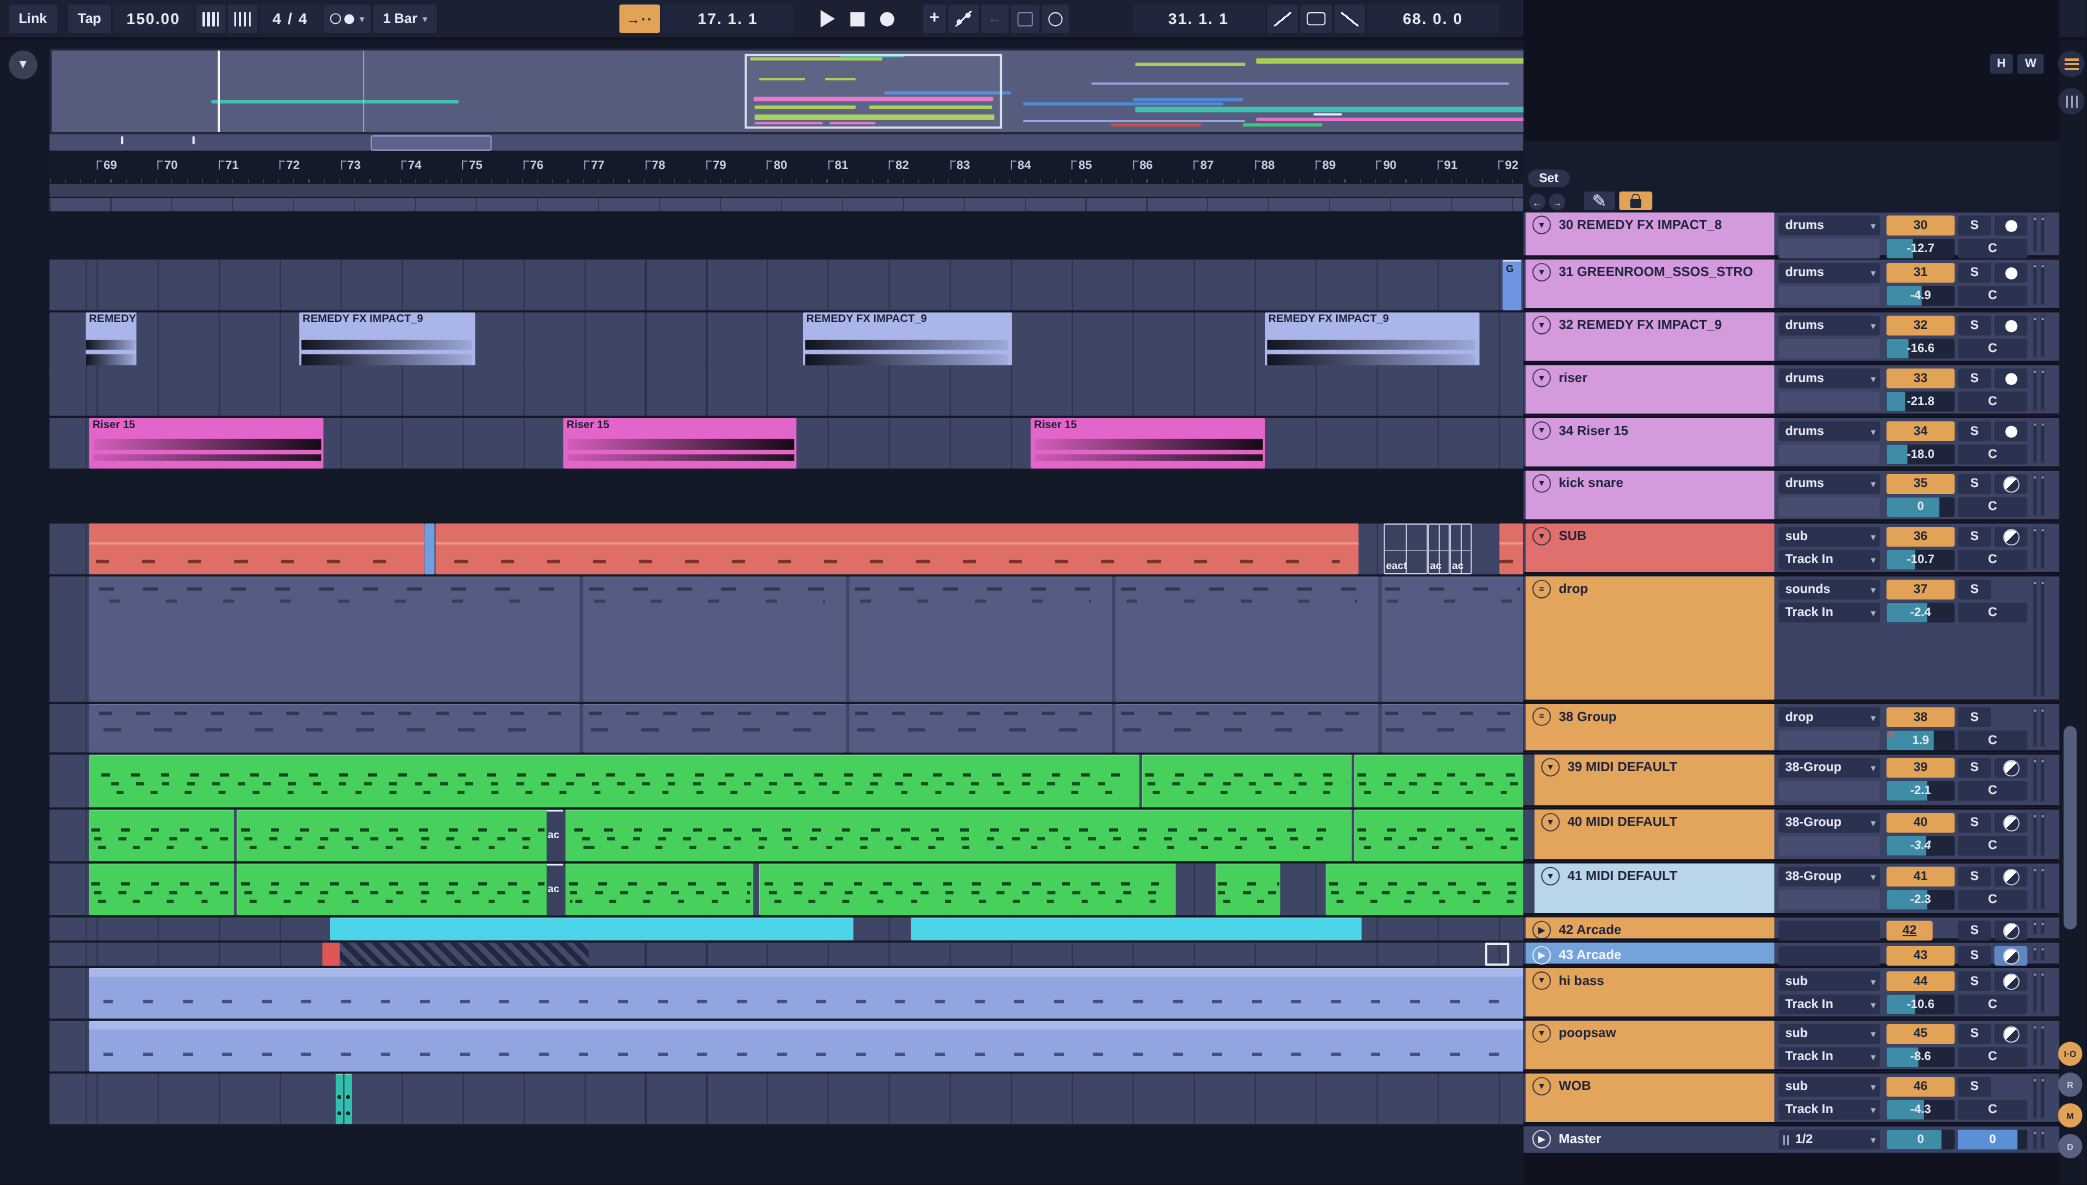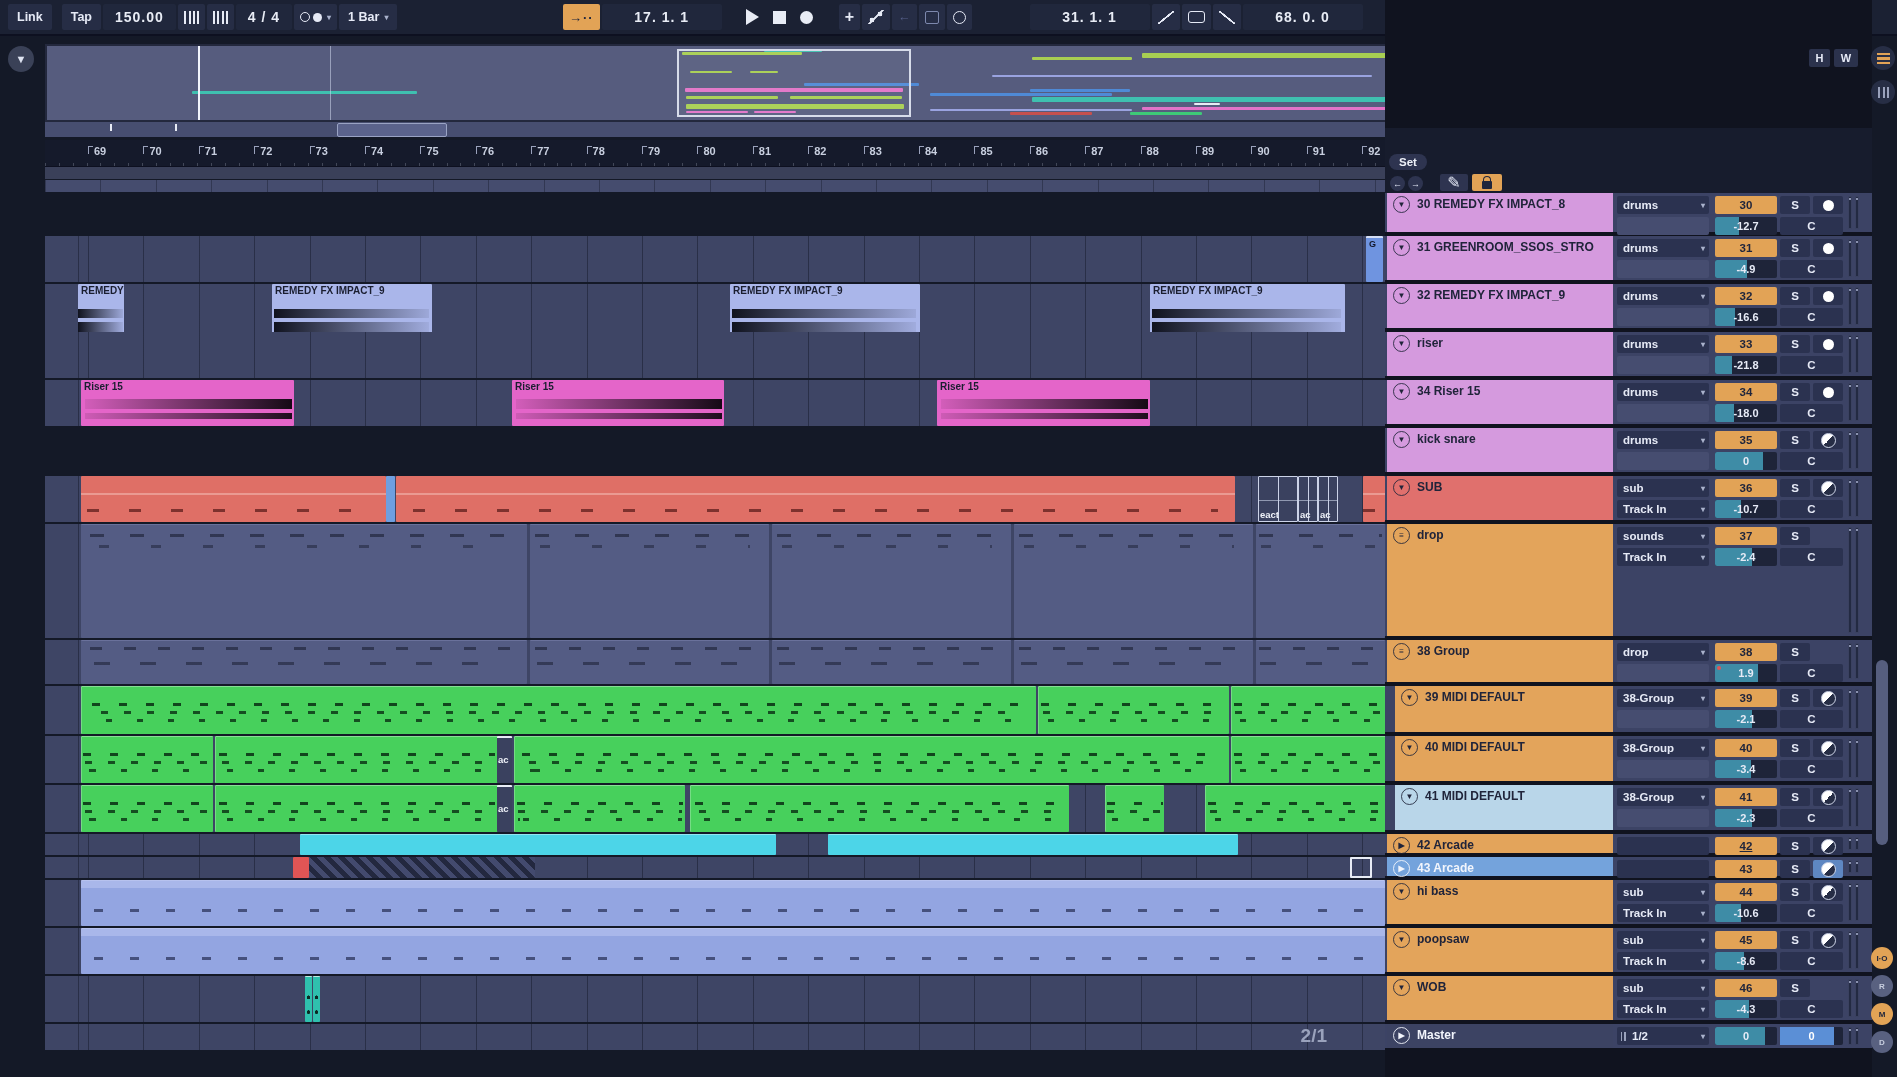--- a/index.html
+++ b/index.html
@@ -438,23 +438,20 @@
       <div class="lane" style="top: 880px; height: 46px;">
         <div class="clip t-peri" style="left: 36px; width: 1304px;"></div>
       </div>
       <div class="lane" style="top: 928px; height: 46px;">
         <div class="clip t-peri" style="left: 36px; width: 1304px;"></div>
       </div>
       <div class="lane" style="top: 976px; height: 46px;">
         <div class="clip t-tealmini" style="left: 260px; width: 7px;"></div>
         <div class="clip t-tealmini" style="left: 268px; width: 7px;"></div>
       </div>
-      <div class="lane" style="top: 1024px; height: 26px;">
-        <div class="sig-label">2/1</div>
-      </div>
     </div>
 
 
   <div id="panel">
       <div class="prow" style="top: 193px; height: 41px;">
         <div class="ncell" style="background: rgb(213, 154, 222);">
           <div class="ticon">▼</div>
           <div style="margin-top: 1px;">30 REMEDY FX IMPACT_8</div>
         </div>
         <div class="pcell" style="left: 232px; top: 3px; width: 92px; padding-left: 6px;">
@@ -711,21 +708,21 @@
         <div class="pcell" style="left: 232px; top: 3px; width: 92px; padding-left: 6px;">
           <span>38-Group</span>
           <span class="dd">▾</span>
         </div>
         <div class="pcell numcell" style="left: 330px; top: 3px; width: 62px;">40</div>
         <div class="pcell scell" style="left: 395px; top: 3px; width: 30px;">S</div>
         <div class="pcell scell" style="left: 428px; top: 3px; width: 30px;">
           <span class="frz"></span>
         </div>
         <div class="pcell" style="left: 232px; top: 24px; width: 92px; padding-left: 6px; background: rgb(70, 77, 112);"></div>
-        <div class="pcell volcell" style="left: 330px; top: 24px; width: 62px;">
+        <div class="pcell volcell" style="left: 330px; top: 24px; width: 62px; font-style: italic;">
           <div class="volfill" style="width: 58%;"></div>
           <div class="voltext">-3.4</div>
         </div>
         <div class="pcell scell" style="left: 395px; top: 24px; width: 63px;">C</div>
         <div class="meterbars">
           <div class="mbar" style="left: 0px;"></div>
           <div class="mbar" style="left: 7px;"></div>
         </div>
       </div>
       <div class="prow" style="top: 785px; height: 47px;">
@@ -752,21 +749,21 @@
           <div class="mbar" style="left: 0px;"></div>
           <div class="mbar" style="left: 7px;"></div>
         </div>
       </div>
       <div class="prow" style="top: 834px; height: 21px;">
         <div class="ncell" style="background: rgb(227, 164, 91);">
           <div class="ticon">▶</div>
           <div style="margin-top: 1px;">42 Arcade</div>
         </div>
         <div class="pcell" style="left: 232px; top: 3px; width: 92px; padding-left: 6px;"></div>
-        <div class="pcell numcell" style="left: 330px; top: 3px; width: 62px; text-decoration: underline;">42</div>
+        <div class="pcell numcell" style="left: 330px; top: 3px; width: 42px; text-decoration: underline;">42</div>
         <div class="pcell scell" style="left: 395px; top: 3px; width: 30px;">S</div>
         <div class="pcell scell" style="left: 428px; top: 3px; width: 30px;">
           <span class="frz"></span>
         </div>
         <div class="meterbars">
           <div class="mbar" style="left: 0px;"></div>
           <div class="mbar" style="left: 7px;"></div>
         </div>
       </div>
       <div class="prow" style="top: 857px; height: 21px;">

